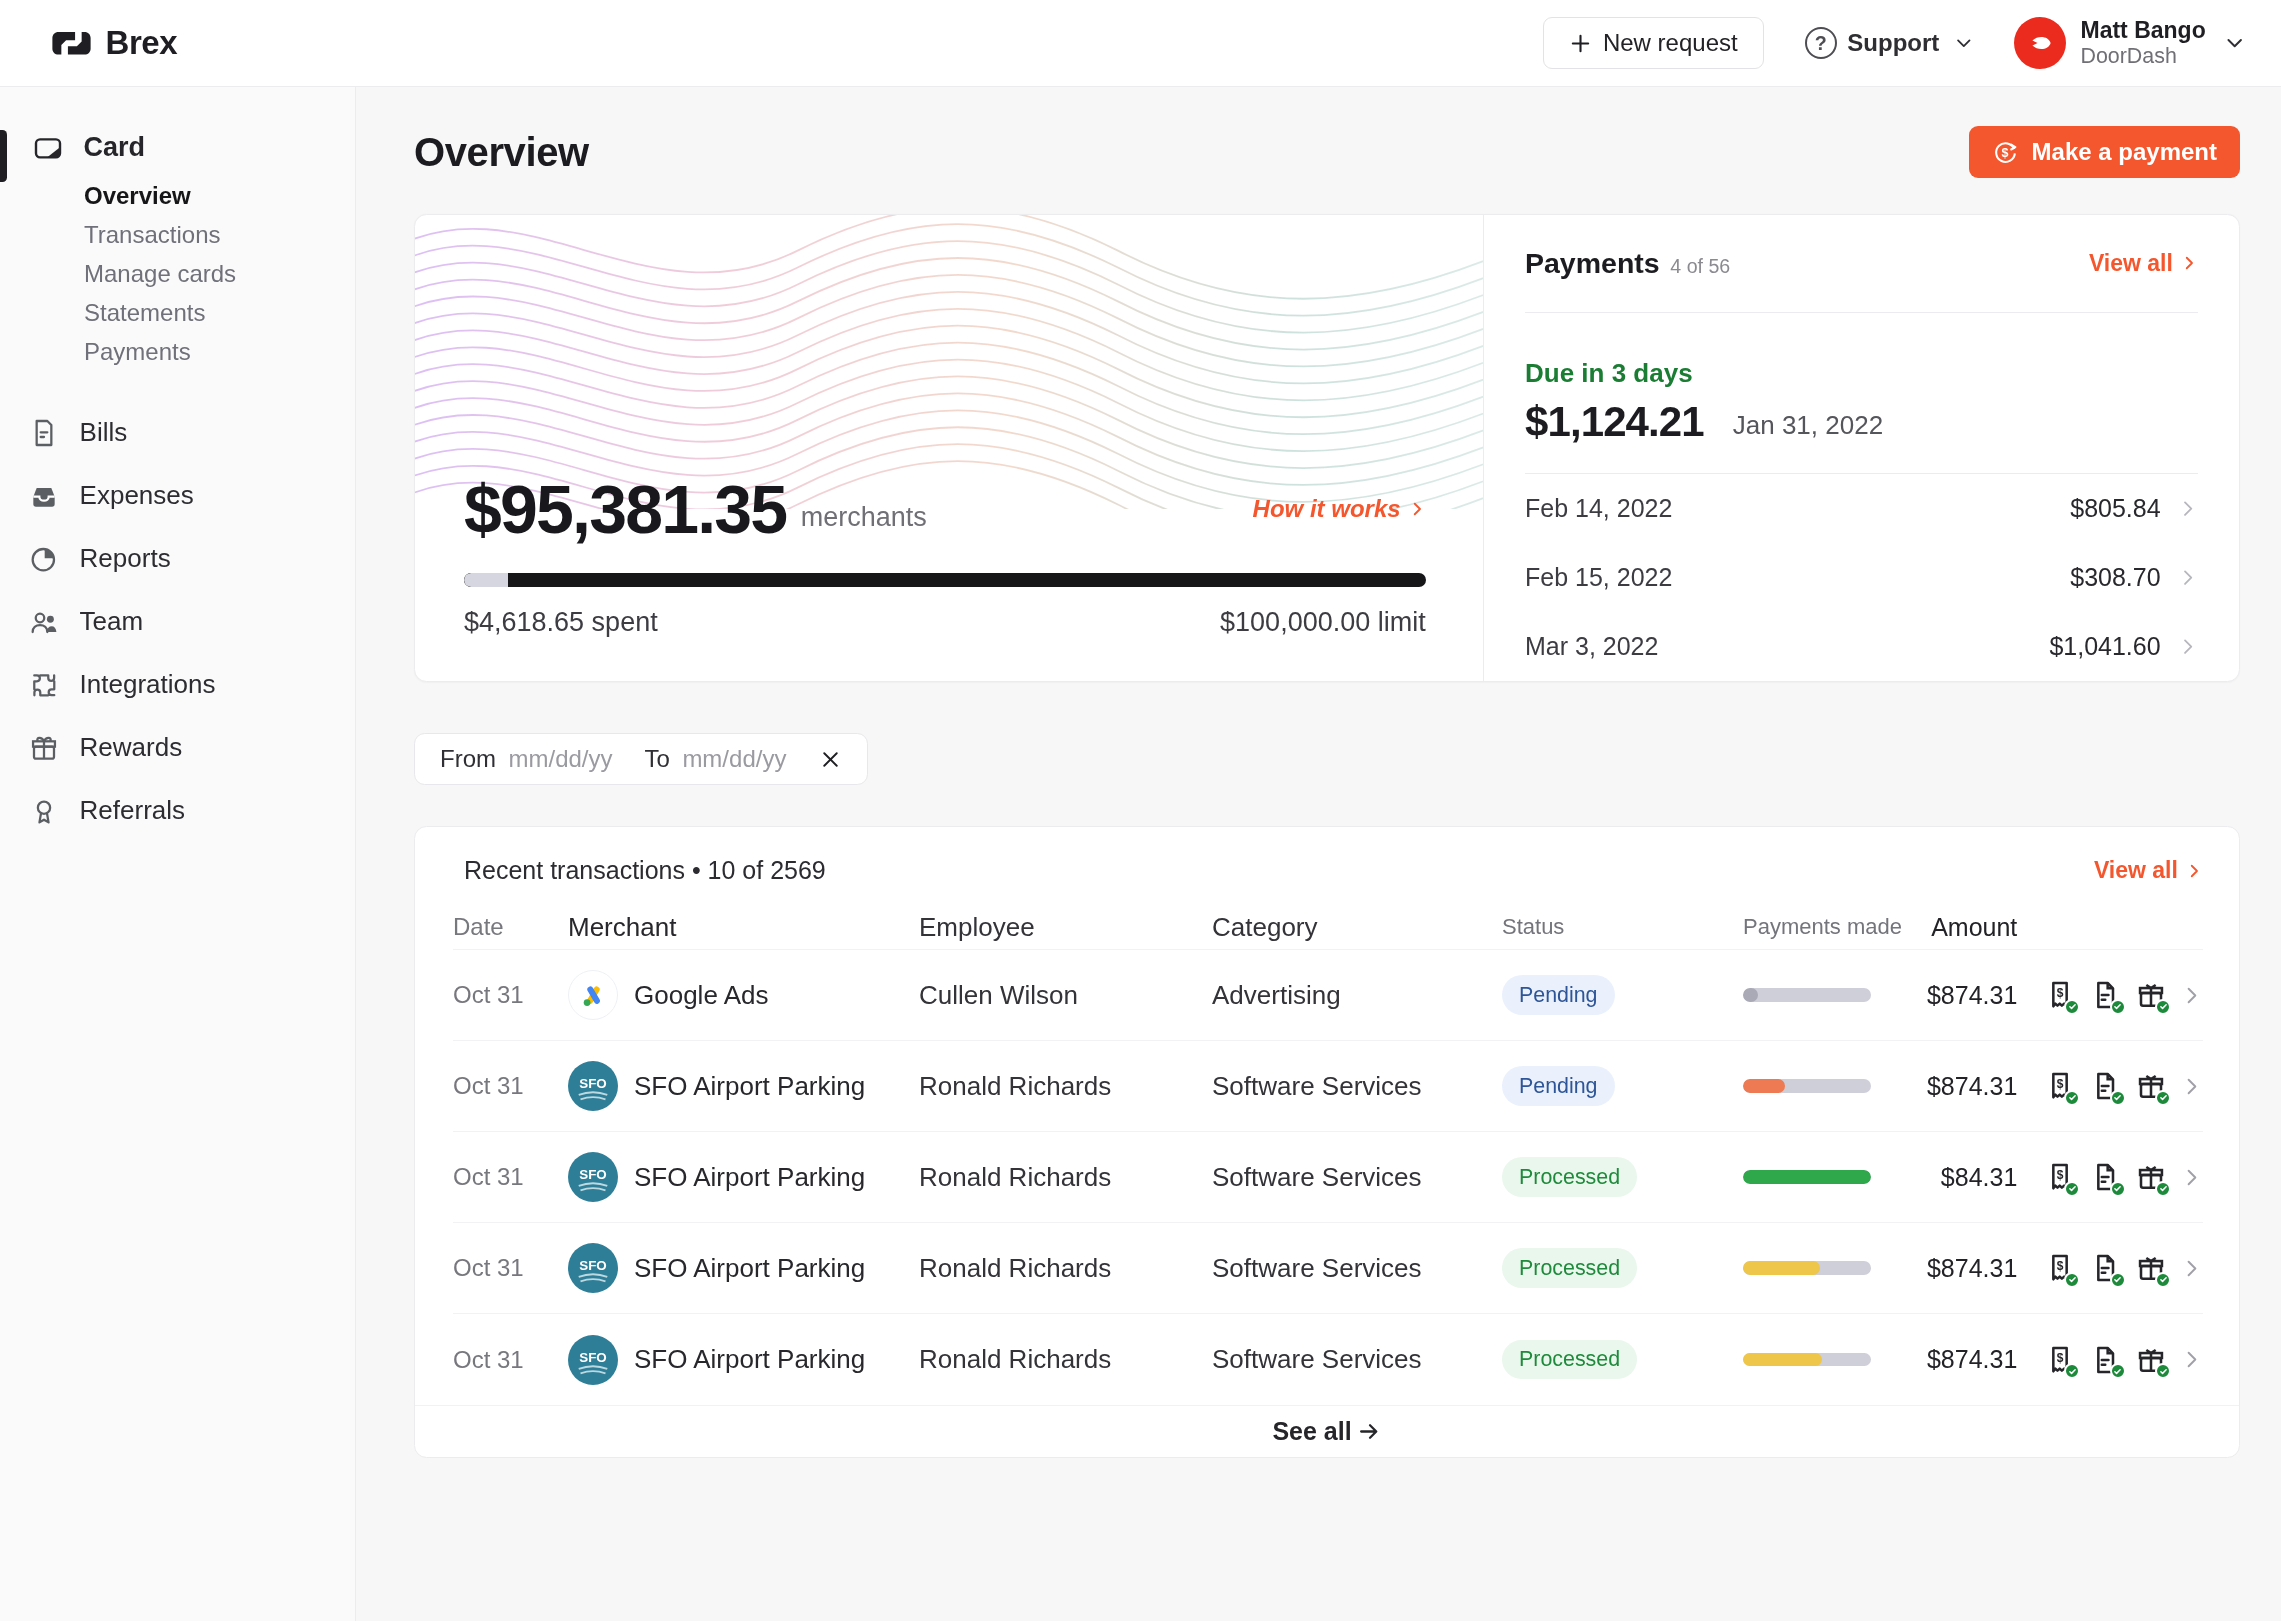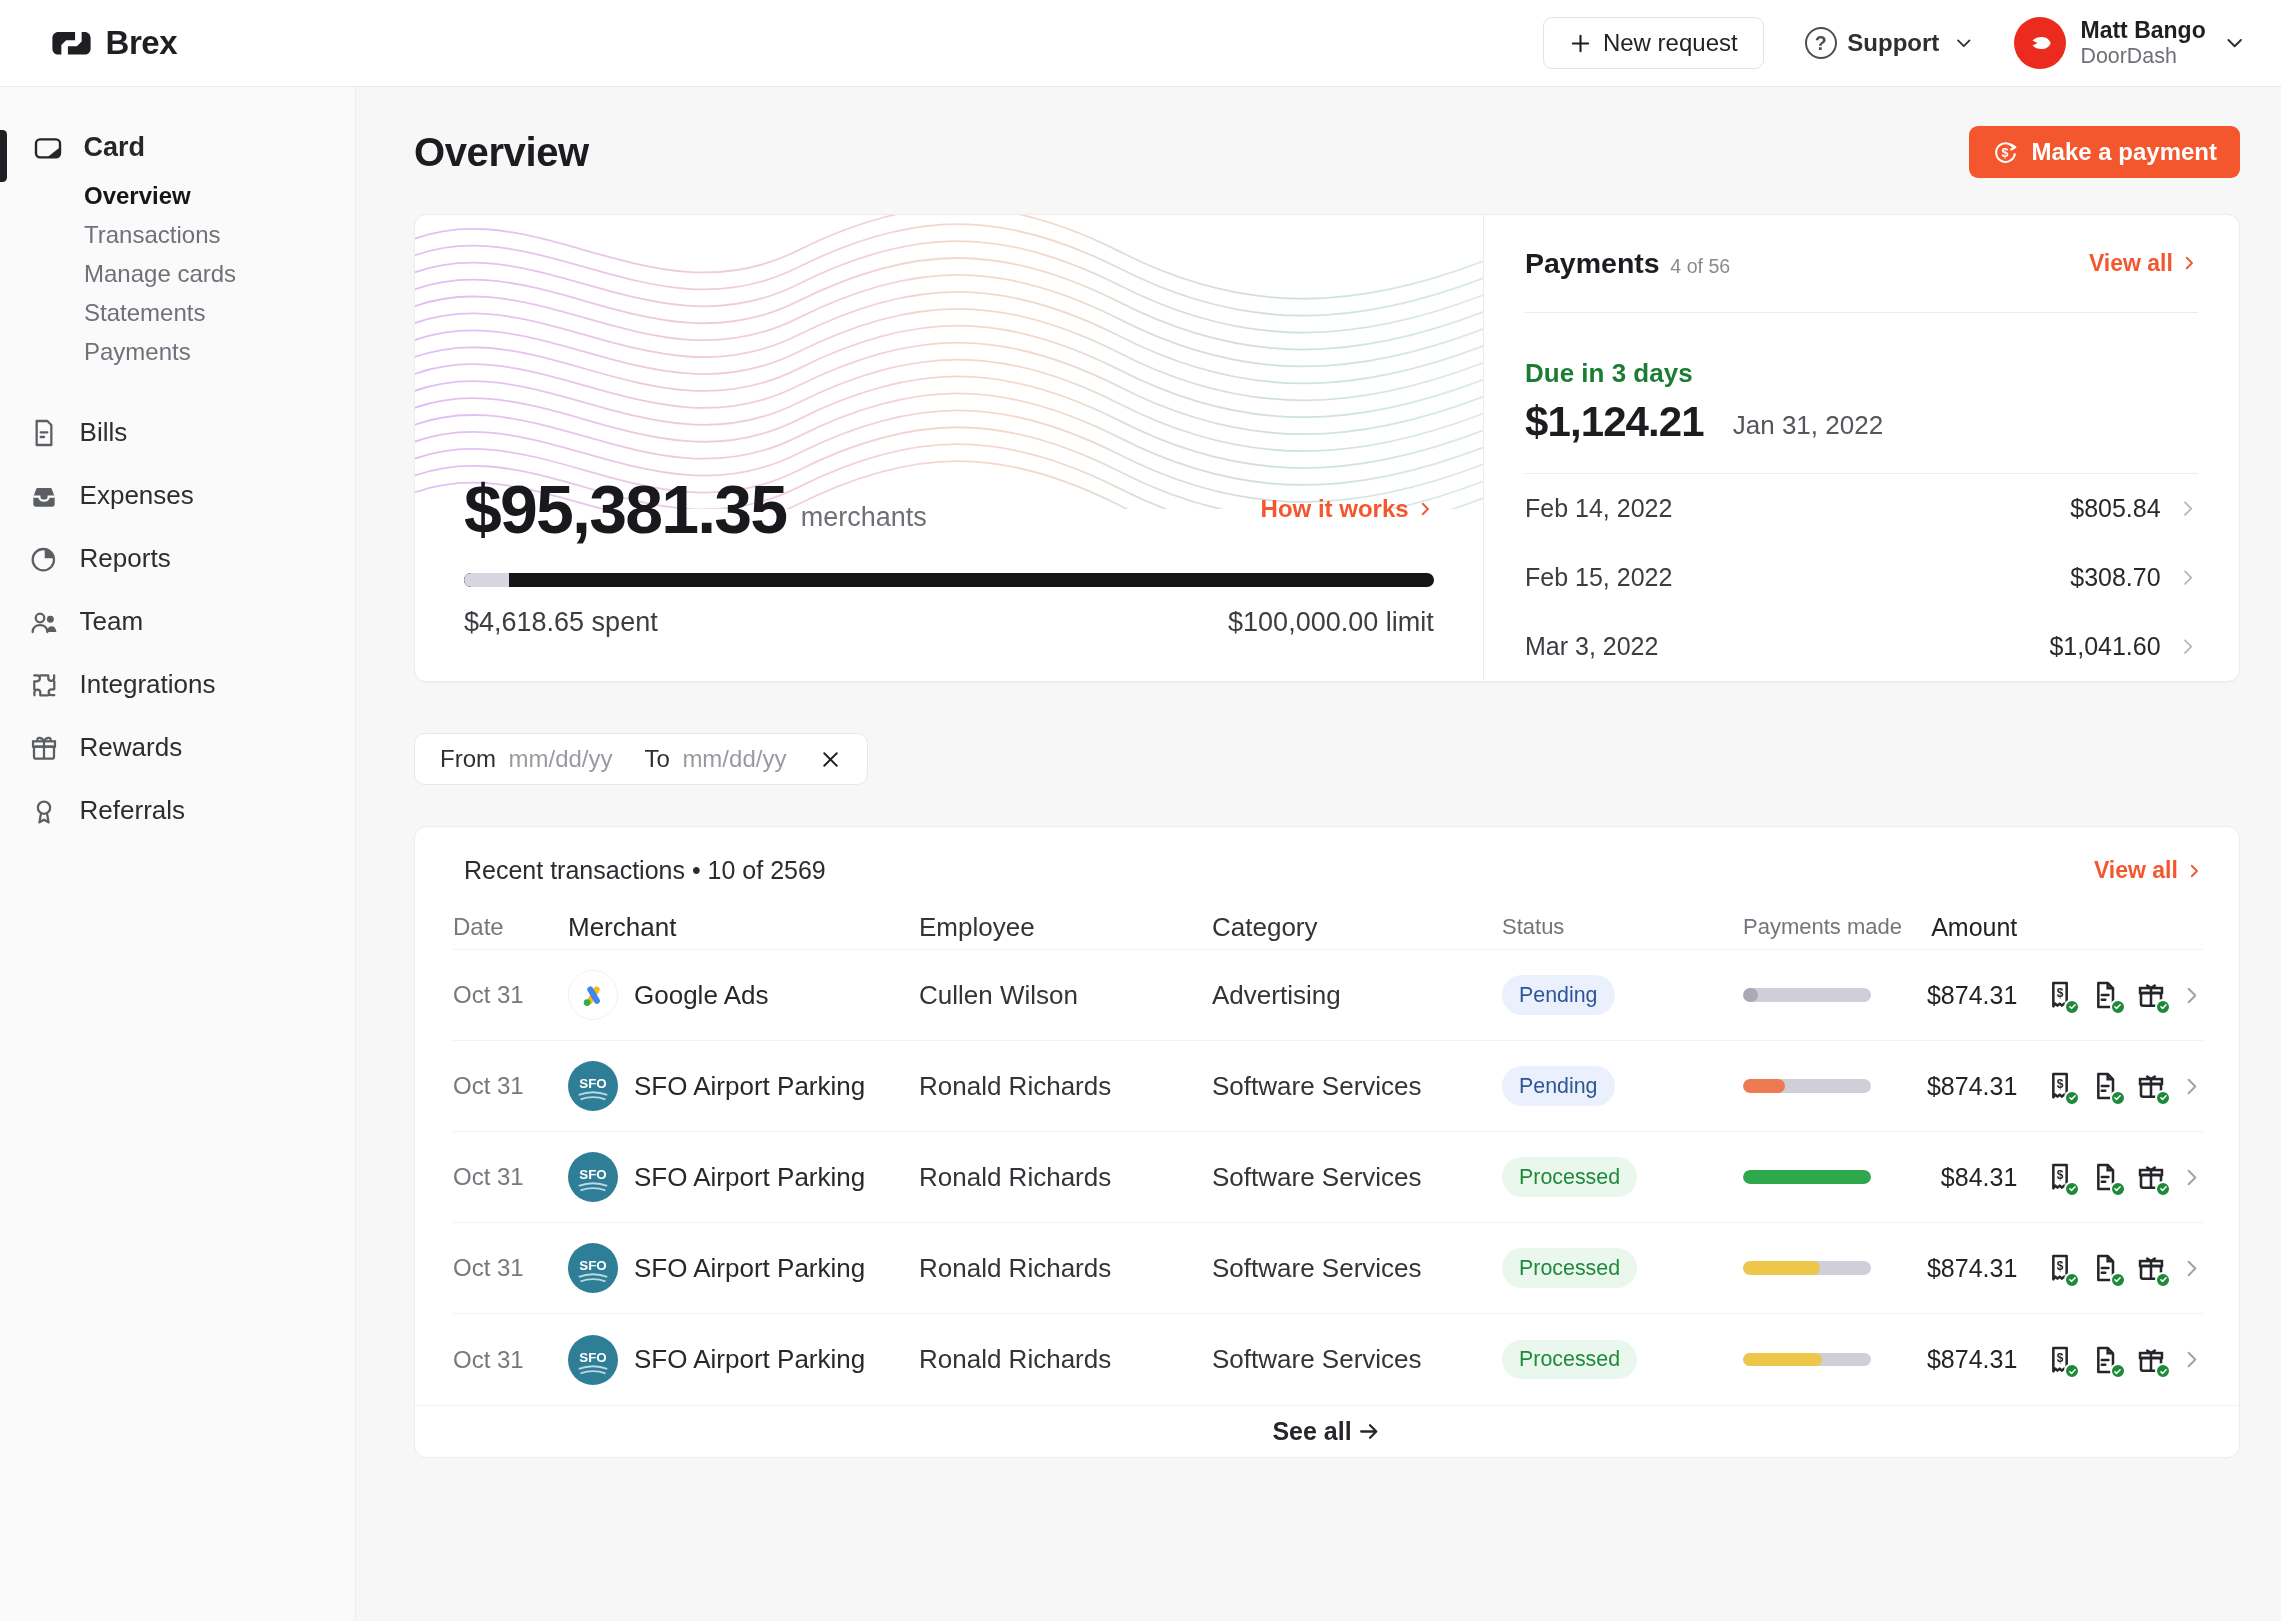--- a/index.html
+++ b/index.html
@@ -34,25 +34,25 @@
 
   
   .content { flex:1; background:#f7f7f8; padding:0 41px 0 58px; overflow:hidden; }
   .page-head { margin-top:39px; display:flex; align-items:center; }
   .page-title { font-size:40px; font-weight:700; letter-spacing:-0.4px; color:#1c1c20; }
   .btn-pay { margin-left:auto; display:flex; align-items:center; gap:12.5px; height:52px; padding:0 23px; background:var(--accent); color:#fff; border:none; border-radius:9px; font-size:24px; font-weight:600; cursor:pointer; }
 
   .summary-card { margin-top:36px; height:468px; background:#fff; border:1.3px solid var(--border); border-radius:12.5px; display:flex; box-shadow:0 0.9px 1.8px rgba(20,20,40,.03); overflow:hidden; }
   .balance-pane { flex:1; position:relative; }
   .waves { position:absolute; top:0; left:0; right:0; height:294px; overflow:hidden; }
-  .balance-bottom { position:absolute; left:49px; right:49px; bottom:43px; }
+  .balance-bottom { position:absolute; left:49px; right:57px; bottom:43px; }
   .avail-row { display:flex; align-items:center; }
   .avail-amount { font-size:68px; font-weight:700; letter-spacing:-1.8px; color:#19191d; }
   .avail-label { font-size:27px; color:#6f6f75; margin-left:14.3px; margin-top:16px; }
-  .how-link { margin-left:auto; display:flex; align-items:center; gap:7.1px; font-size:24px; font-weight:600; color:var(--accent); cursor:pointer; }
+  .how-link { margin-left:auto; display:flex; align-items:center; gap:7.1px; font-size:24px; font-weight:600; color:var(--accent); cursor:pointer;font-style:italic; }
   .big-bar { position:relative; height:14.3px; border-radius:8px; background:#161619; margin:25px 0 19.6px; overflow:hidden; }
   .big-bar .spent-seg { position:absolute; left:0; top:0; bottom:0; background:#d6d6e0; border-radius:8px 0 0 8px; }
   .limits-row { display:flex; font-size:27px; color:#3c3c42; }
   .limits-row .limit { margin-left:auto; }
 
   .v-divider { width:1.3px; background:#ececf0; }
 
   .payments-pane { width:755px; flex:none; display:flex; flex-direction:column; padding:0 41px; }
   .pay-head { height:98px; display:flex; align-items:center; border-bottom:1.3px solid #ececf0; }
   .pay-title { font-size:28.5px; font-weight:700; color:#1d1d21; }

